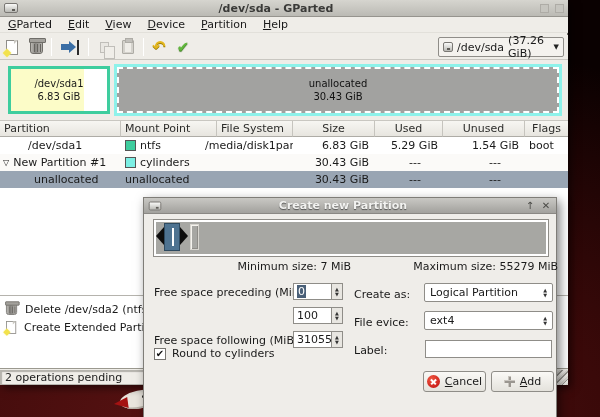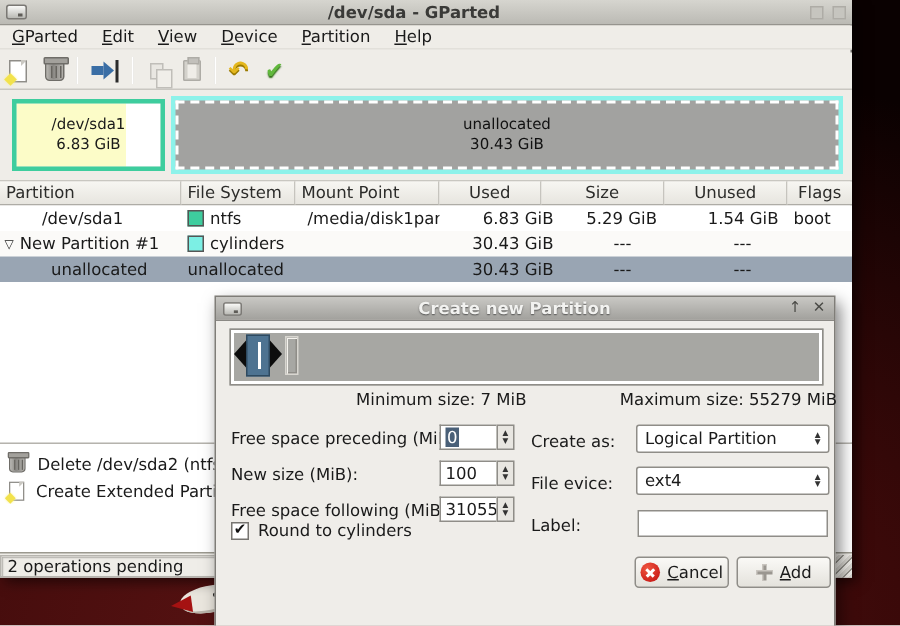--- a/index.html
+++ b/index.html
@@ -161,43 +161,49 @@
       <div class="tbtn">
           <div class="paste-ico"></div>
         </div>
       <div class="tsep"></div>
       <div class="tbtn">
           <span class="undo-glyph">↶</span>
         </div>
       <div class="tbtn">
           <span class="apply-glyph">✔</span>
         </div>
+      <div id="devcombo">
+        <div class="drive-ico"></div>
+        <span>/dev/sda</span>
+        <span>(37.26 GiB)</span>
+        <span class="arrow">▼</span>
+      </div>
     </div>
 
     <div id="visual" class="abs">
       <div id="blk-sda1" class="abs">
         <span>/dev/sda1</span>
         <span>6.83 GiB</span>
       </div>
       <div id="blk-unalloc" class="abs">
         <div class="inner">
           <span>unallocated</span>
           <span>30.43 GiB</span>
         </div>
       </div>
     </div>
 
     <div id="tbl-body-bg" class="abs"></div>
 
     <div id="tbl-head" class="abs">
       <div class="hcell" style="width:121px;padding-left:4px">Partition</div>
+      <div class="hcell" style="width:96px;padding-left:4px">Mount Point</div>
       <div class="hcell" style="width:76px;padding-left:4px">File System</div>
-      <div class="hcell" style="width:96px;padding-left:4px">Mount Point</div>
+      <div class="hcell" style="width:82px;justify-content:center">Size</div>
       <div class="hcell" style="width:68px;justify-content:center">Used</div>
-      <div class="hcell" style="width:82px;justify-content:center">Size</div>
       <div class="hcell" style="width:82px;justify-content:center">Unused</div>
       <div class="hcell" style="width:43px;justify-content:center;border-right:none">Flags</div>
     </div>
 
     <div class="row" style="top:137px">
       <div class="cell" style="width:121px;padding-left:28px">/dev/sda1</div>
       <div class="cell" style="width:76px;padding-left:4px">
         <span class="sw" style="background:#3ECD9E"></span>
         <span>ntfs</span>
       </div>
@@ -280,21 +286,20 @@
     <div class="spin" style="left:149px;top:85px">
       <div class="entry">
           <span class="sel">0</span>
         </div>
       <div class="arrows">
           <span>▲</span>
           <span>▼</span>
         </div>
     </div>
 
-    <div class="dlabel" style="left:10px;top:112px">New size (MiB):</div>
     <div class="spin" style="left:149px;top:109px">
       <div class="entry">100</div>
       <div class="arrows">
           <span>▲</span>
           <span>▼</span>
         </div>
     </div>
 
     <div class="dlabel" style="left:10px;top:136px">Free space following (MiB):</div>
     <div class="spin" style="left:149px;top:133px">

